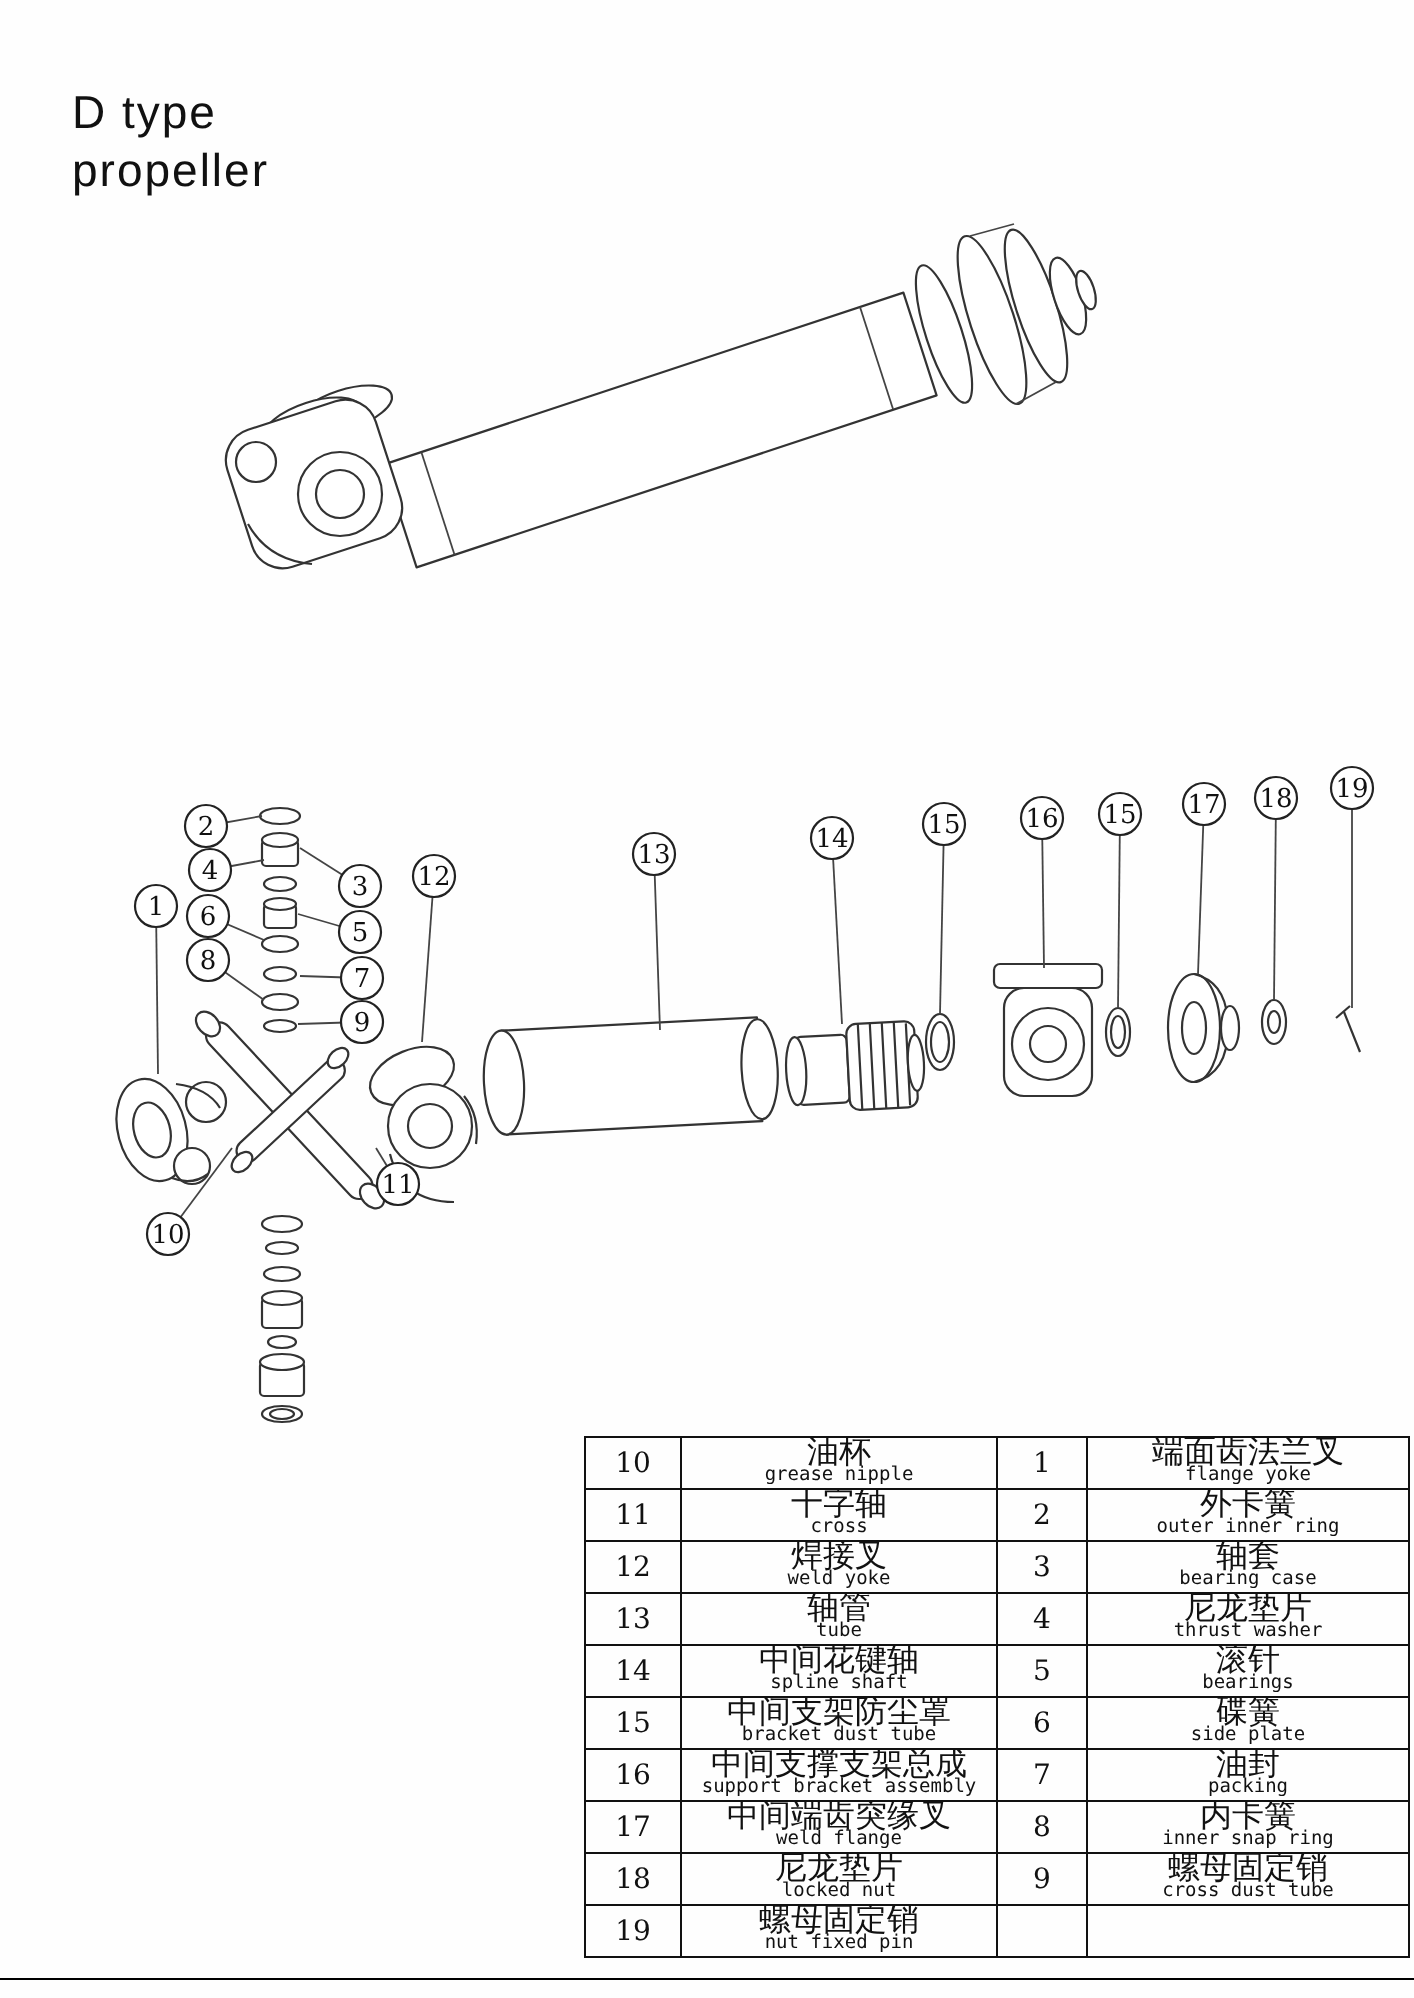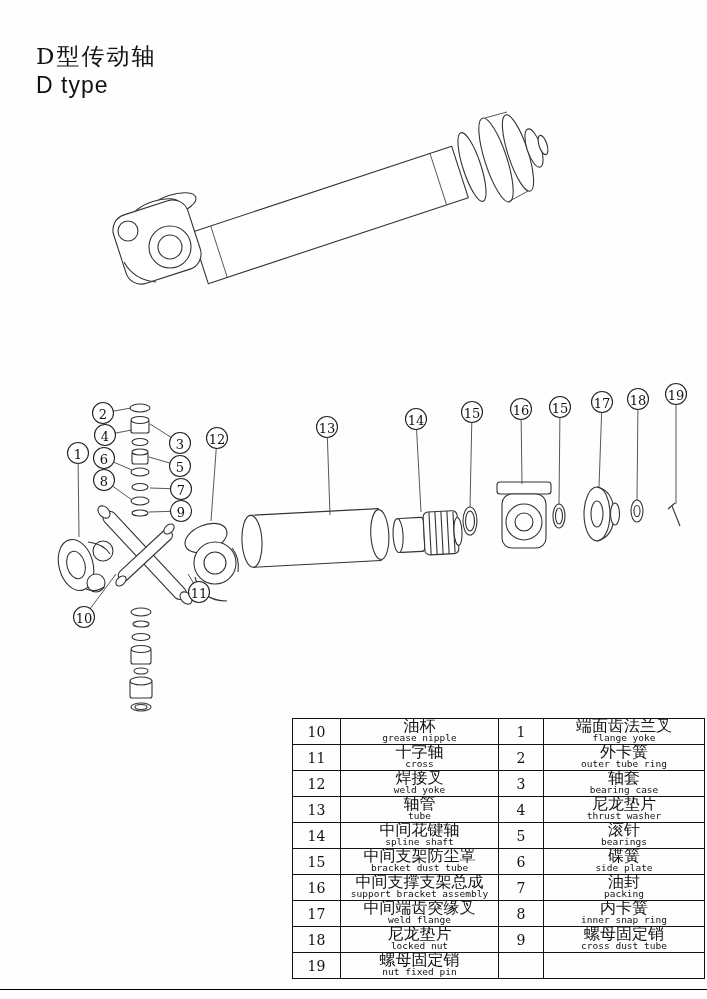--- a/index.html
+++ b/index.html
@@ -37,22 +37,22 @@
   td.name .en{font-size:9.5px;line-height:11px;font-family:"DejaVu Sans Mono",monospace;}
 
   .page-bottom-rule{position:absolute;left:0;top:989px;width:707px;border-top:1.5px solid #000;}
 </style>
 </head>
 <body>
 
 <div class="page">
 
   <div class="title-block">
-    <div class="title-cn">D型传动轴</div>
     <div class="title-en">D type</div>
+    <div class="title-en">propeller</div>
   </div>
 
   <svg class="diagram" viewBox="0 0 707 999" xmlns="http://www.w3.org/2000/svg">
 
     <g>
 
       <polygon class="lineart" points="191.7,232.3 451.7,146.3 468.3,197.7 208.3,283.7"></polygon>
       <line class="leader" x1="210.7" y1="226.1" x2="227.3" y2="277.5"></line>
       <line class="leader" x1="430" y1="153.5" x2="446.5" y2="204.5"></line>
 
@@ -300,21 +300,21 @@
         </tr>
         <tr>
           <td class="no">11</td>
           <td class="name">
             <div class="cn">十字轴</div>
             <div class="en">cross</div>
           </td>
           <td class="no">2</td>
           <td class="name">
             <div class="cn">外卡簧</div>
-            <div class="en">outer tube ring</div>
+            <div class="en">outer inner ring</div>
           </td>
         </tr>
         <tr>
           <td class="no">12</td>
           <td class="name">
             <div class="cn">焊接叉</div>
             <div class="en">weld yoke</div>
           </td>
           <td class="no">3</td>
           <td class="name">

